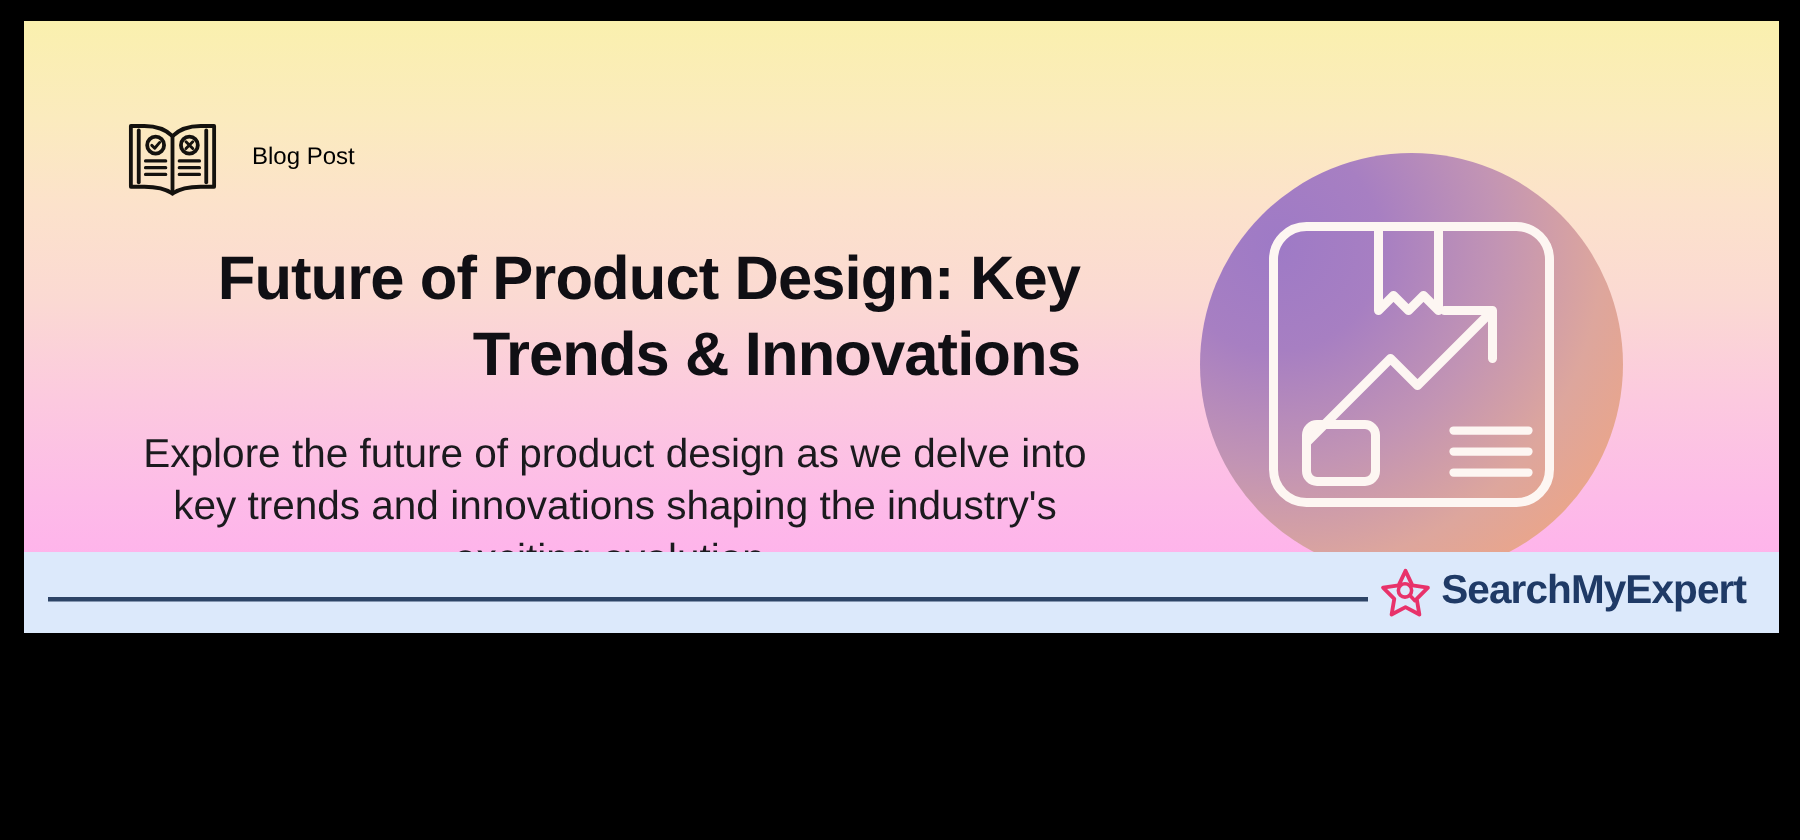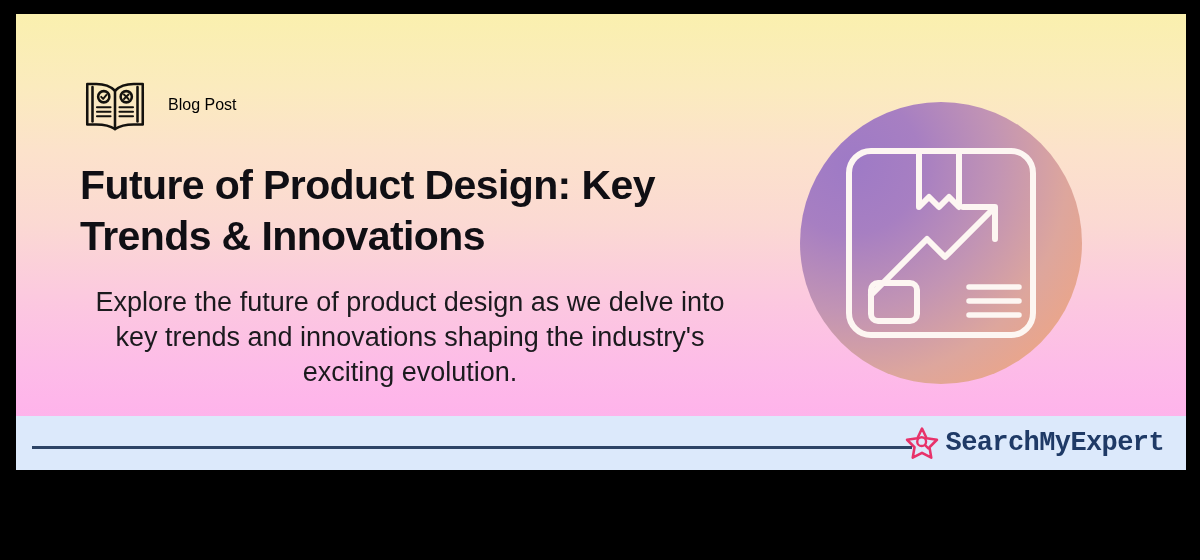--- a/index.html
+++ b/index.html
@@ -6,21 +6,21 @@
   html, body {
     width:1200px; height:560px;
     background:#000000;
     font-family:"Liberation Sans", sans-serif;
     overflow:hidden;
   }
 
   #banner {
     position:absolute;
     left:16px; top:14px;
-    width:1170px; height:456px;
+    width:1170px; height:408px;
     background:linear-gradient(180deg,
         #FAF0AE 0%,
         #FBEBBE 16%,
         #FCE2CB 30%,
         #FBD9D3 46%,
         #FCC9DF 62%,
         #FDBBE8 78%,
         #FFB0EC 92%,
         #FFB0EC 100%);
     overflow:hidden;
@@ -42,20 +42,21 @@
   #book-icon { width:70px; height:54px; flex:0 0 auto; display:block; }
 
   #headline {
     margin-top:22px;
     font-size:41px;
     font-weight:700;
     color:#100F14;
     line-height:1.25;
     letter-spacing:-0.6px;
     max-width:640px;
+    text-align:right;
   }
 
   #description {
     margin-top:22px;
     font-size:27px;
     font-weight:400;
     color:#1B1A1E;
     line-height:1.3;
     max-width:660px;
     text-align:center;
@@ -88,23 +89,21 @@
     position:absolute;
     left:16px; top:30px;
     width:880px; height:3px;
     background:#2D4466;
   }
   #logo {
     position:absolute;
     right:22px; top:50%;
     transform:translateY(-50%);
     display:flex;
-    align-items:center;
     gap:7px;
-    font-family:Liberation Mono, monospace;
   }
   #logo-mark { width:34px; height:34px; display:block; flex:0 0 auto; }
   #logo-text {
     font-size:27px;
     font-weight:700;
     color:#1F3A66;
     letter-spacing:-0.6px;
     white-space:nowrap;
   }
 </style>

